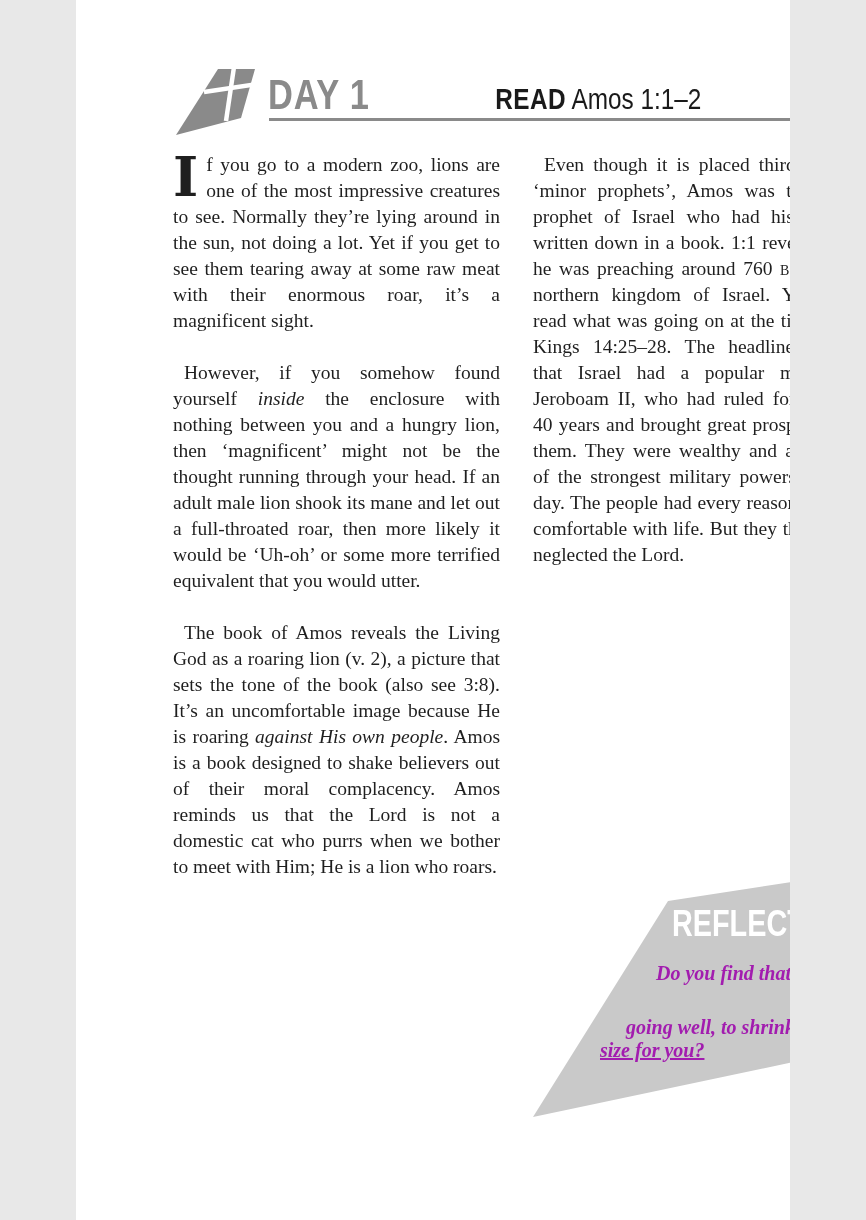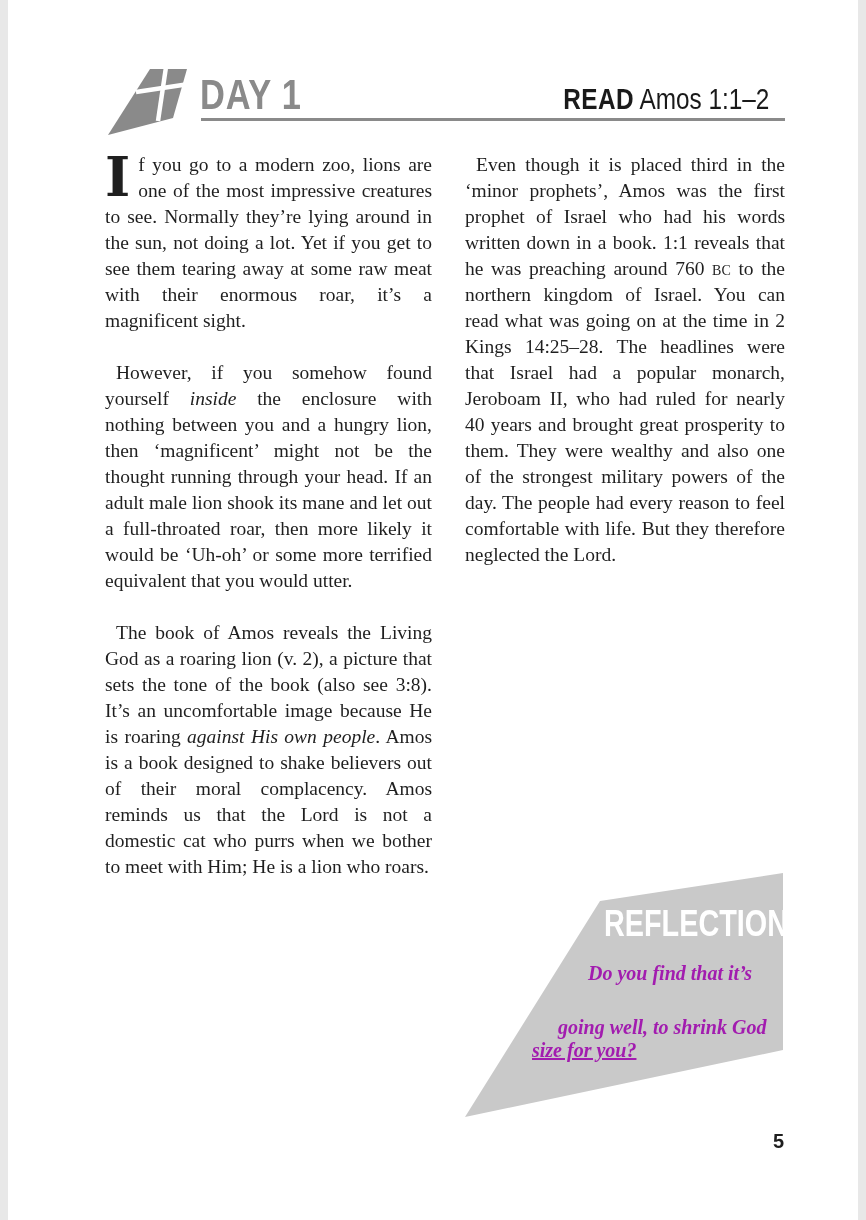--- a/index.html
+++ b/index.html
@@ -1,18 +1,18 @@
 <!DOCTYPE html>
 <html><head>
 <meta charset="utf-8">
 <style>
   html,body { margin:0; padding:0; background:#e8e8e8; }
   .page {
     position: relative;
-    width: 850px;
+    width: 714px;
     height: 1220px;
     margin: 0 auto;
     background: #ffffff;
     overflow: hidden;
     font-family: "Liberation Serif", "DejaVu Serif", serif;
   }
 
   
   .logo-svg { position:absolute; left:90px; top:58px; width:100px; height:85px; }
   .day-title {

